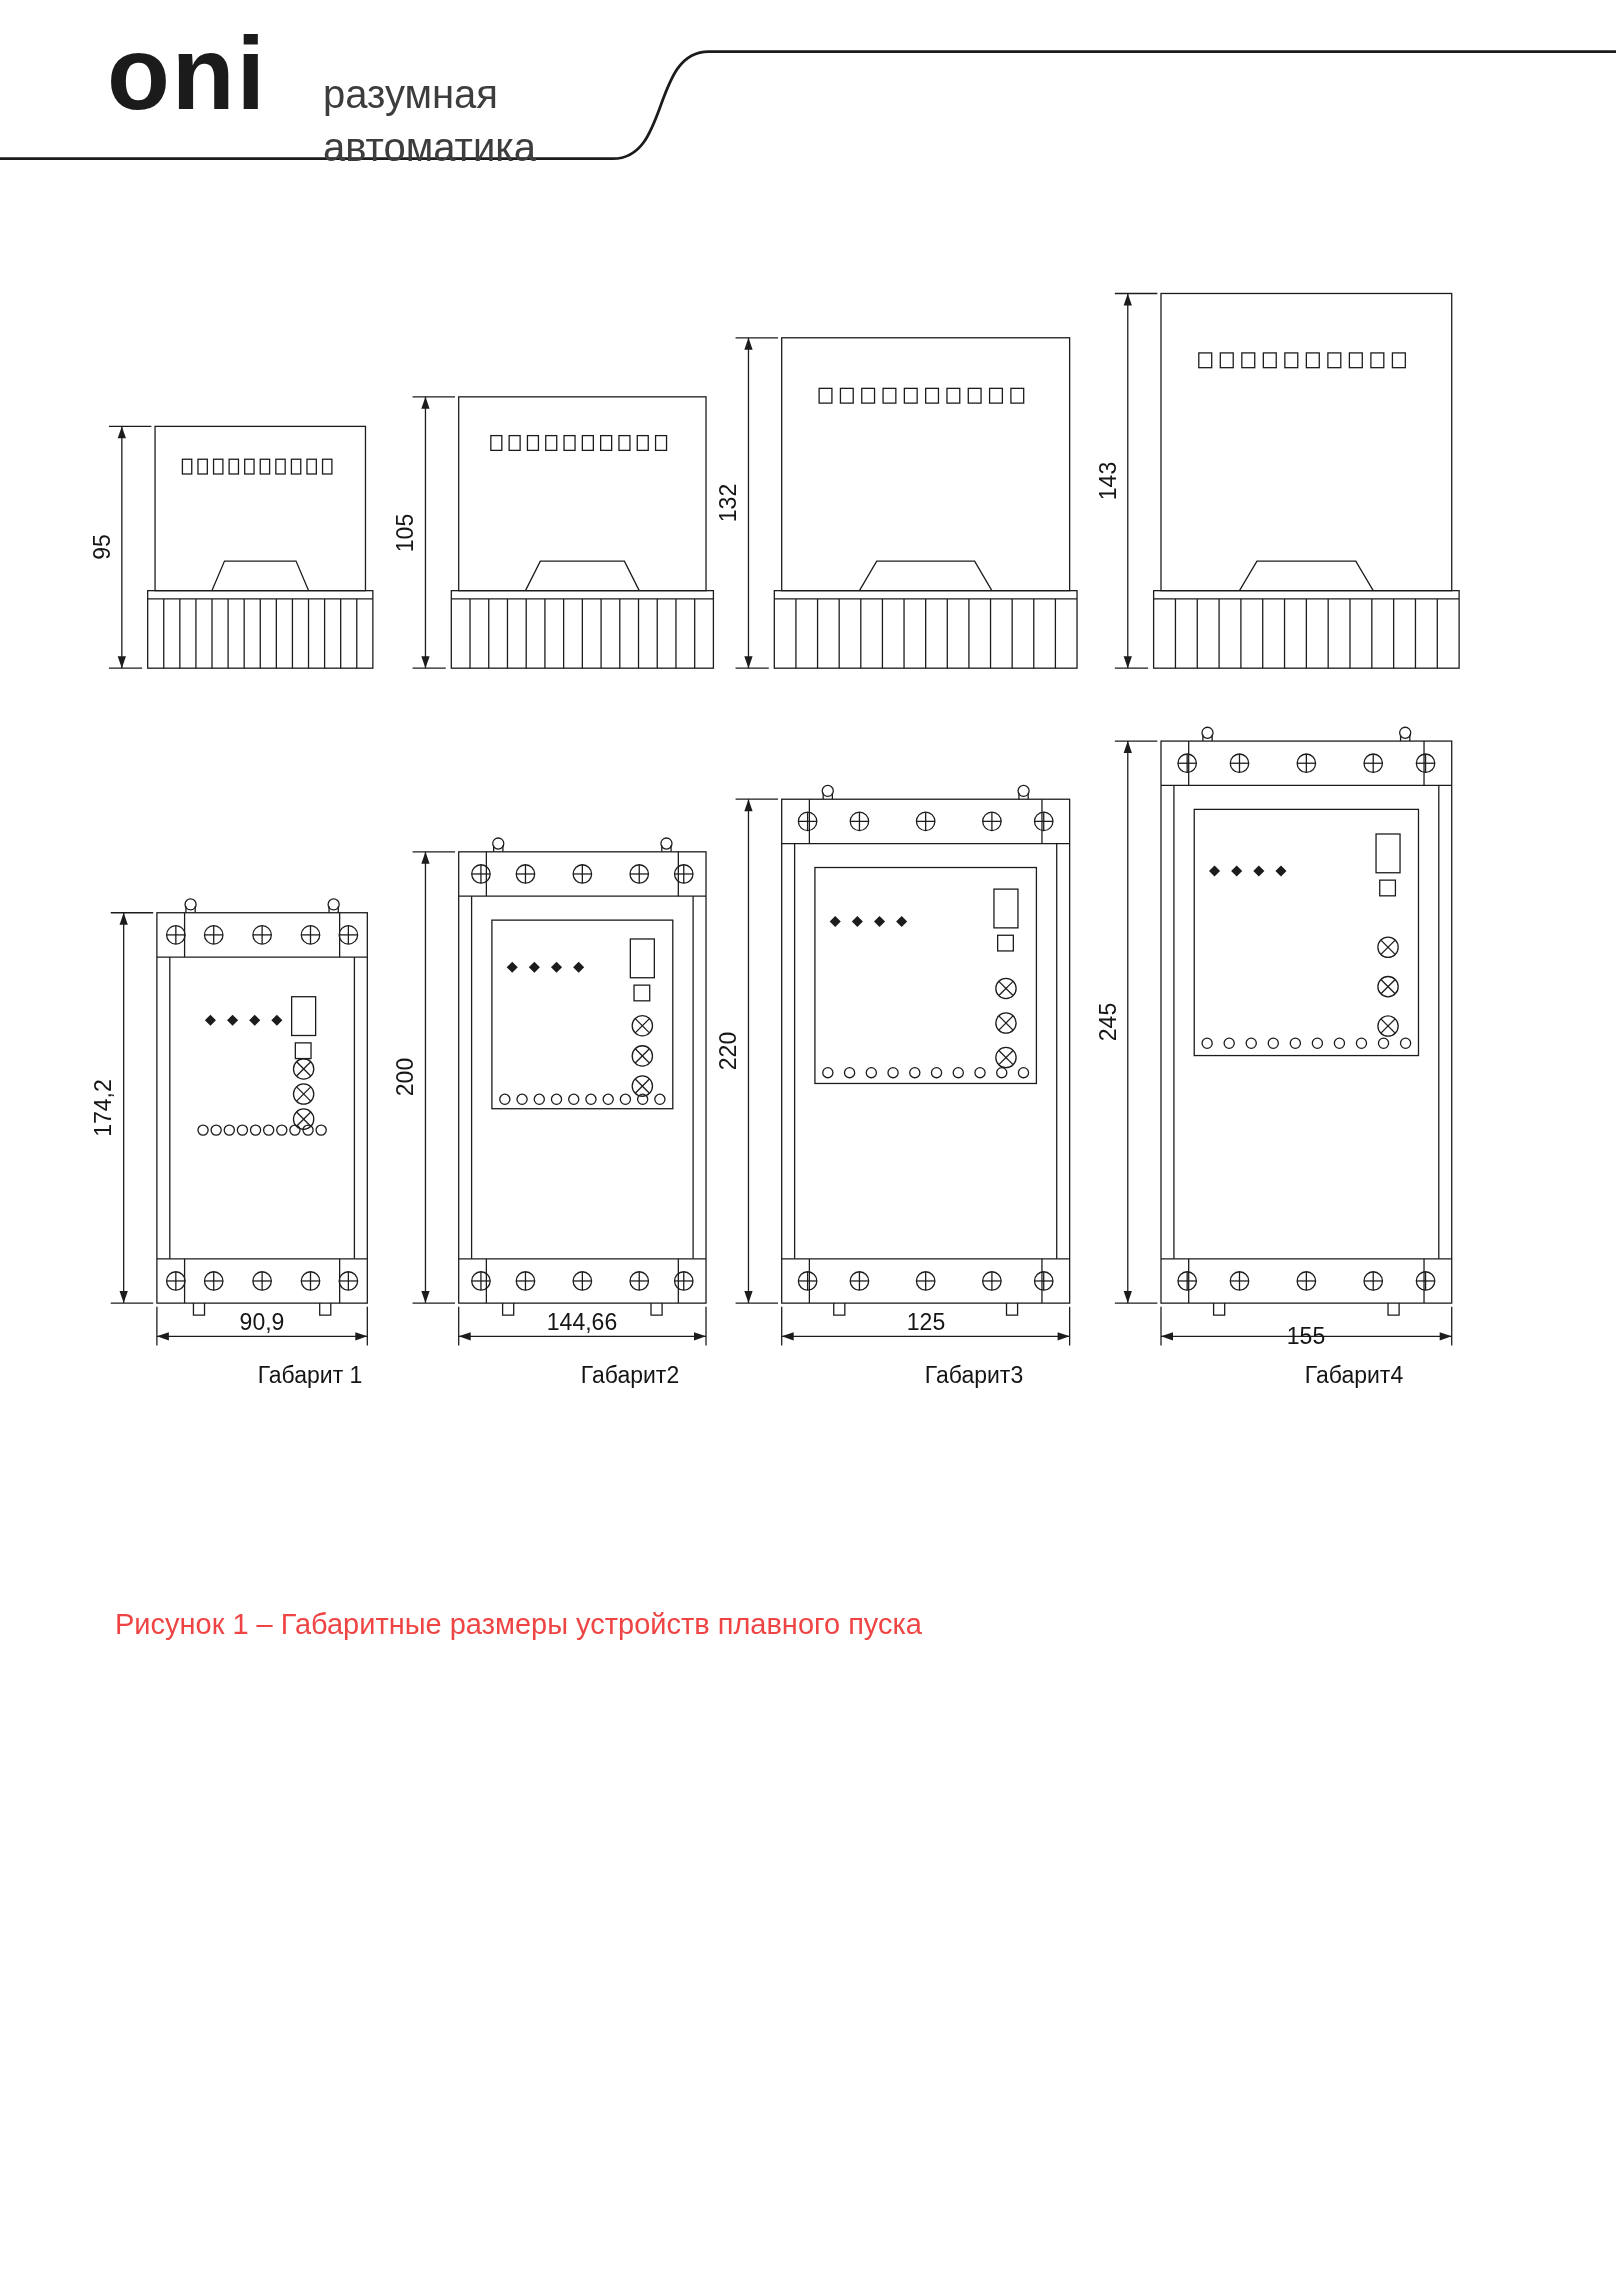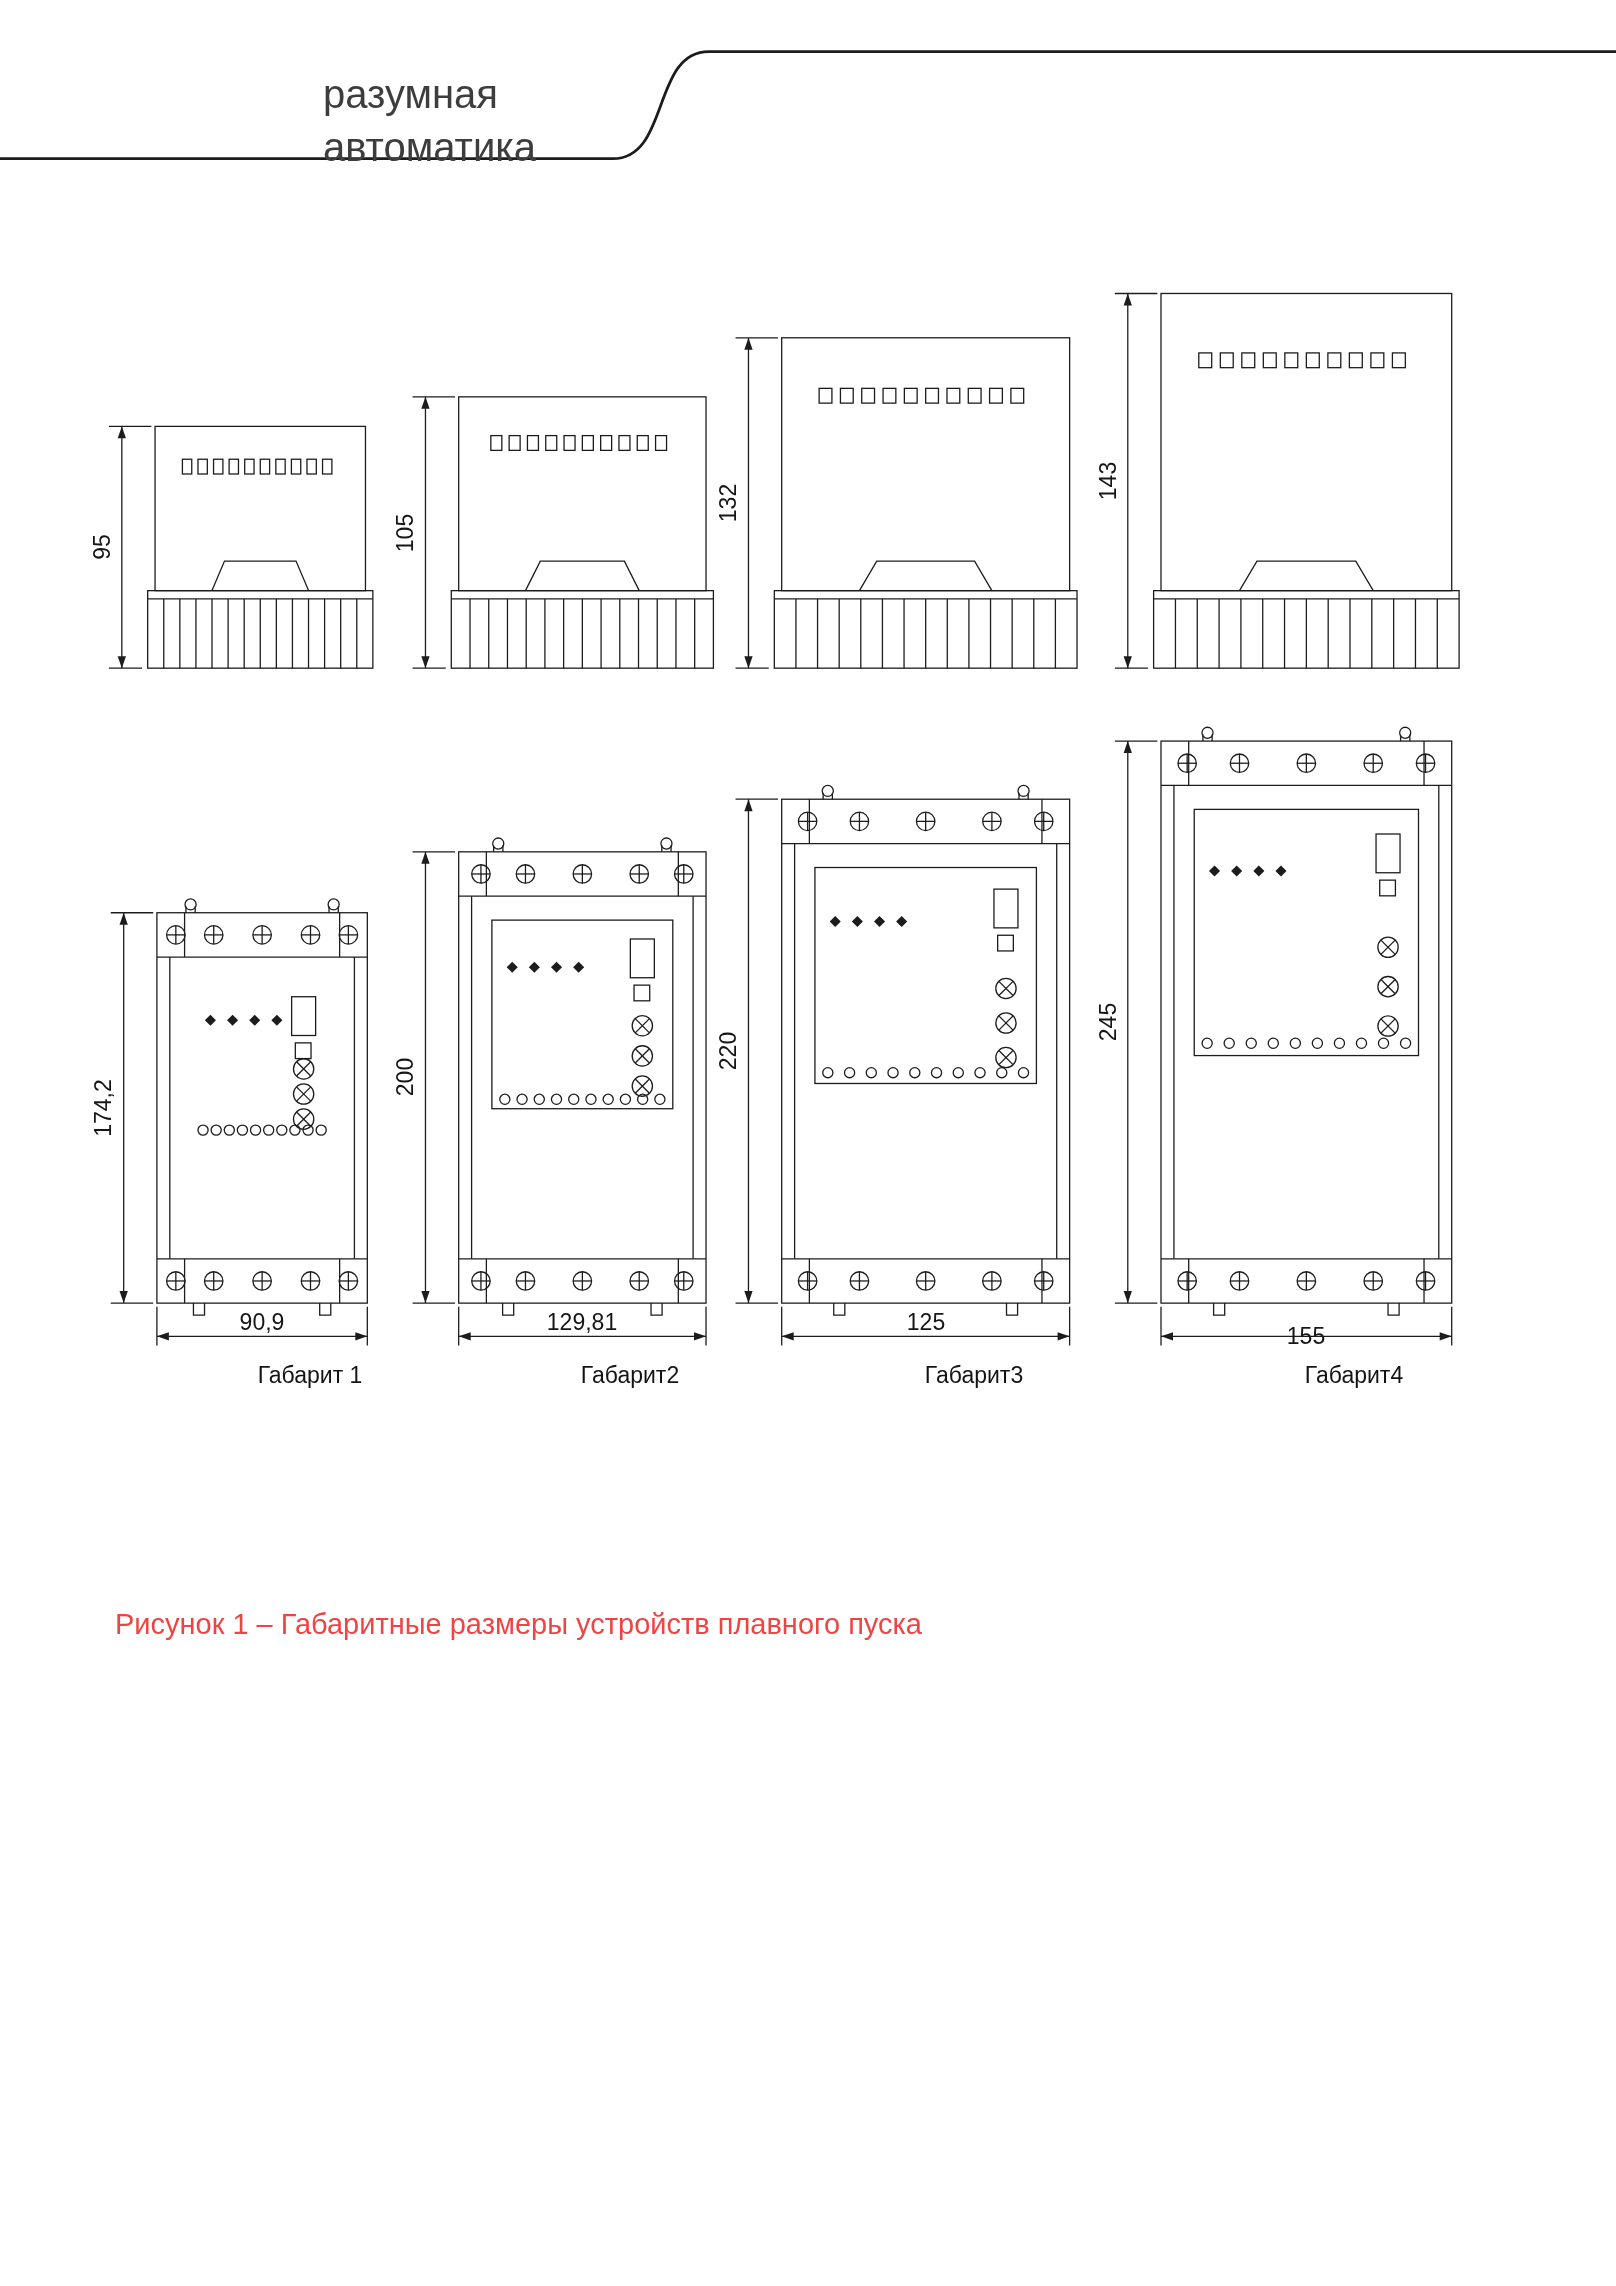--- a/index.html
+++ b/index.html
@@ -513,37 +513,38 @@
         <polygon points="1222,803 1217.5,816 1226.5,816" class="fill"></polygon>
         <polygon points="1222,1412 1217.5,1399 1226.5,1399" class="fill"></polygon>
         <line x1="1258" y1="1416" x2="1258" y2="1458"></line>
         <line x1="1573" y1="1416" x2="1573" y2="1458"></line>
         <line x1="1258" y1="1448" x2="1573" y2="1448"></line>
         <polygon points="1258,1448 1271,1443.5 1271,1452.5" class="fill"></polygon>
         <polygon points="1573,1448 1560,1443.5 1560,1452.5" class="fill"></polygon>
       </g>
     </svg>
 
+  <div class="abs logo">oni</div>
   <div class="abs tagline">
     <div>разумная</div>
     <div>автоматика</div>
   </div>
 
   <div class="abs dim rot" style="left:102px;top:547px">95</div>
   <div class="abs dim rot" style="left:405px;top:533px">105</div>
   <div class="abs dim rot" style="left:728px;top:503px">132</div>
   <div class="abs dim rot" style="left:1108px;top:481px">143</div>
 
   <div class="abs dim rot" style="left:103px;top:1108px">174,2</div>
   <div class="abs dim rot" style="left:405px;top:1077px">200</div>
   <div class="abs dim rot" style="left:728px;top:1051px">220</div>
   <div class="abs dim rot" style="left:1108px;top:1022px">245</div>
 
   <div class="abs dim ctr" style="left:262px;top:1322px">90,9</div>
-  <div class="abs dim ctr" style="left:582px;top:1322px">129,81</div>
+  <div class="abs dim ctr" style="left:582px;top:1322px">144,66</div>
   <div class="abs dim ctr" style="left:926px;top:1322px">125</div>
   <div class="abs dim ctr" style="left:1306px;top:1336px">155</div>
 
   <div class="abs name ctr" style="left:262px;top:1375px">Габарит 1</div>
   <div class="abs name ctr" style="left:582px;top:1375px">Габарит2</div>
   <div class="abs name ctr" style="left:926px;top:1375px">Габарит3</div>
   <div class="abs name ctr" style="left:1306px;top:1375px">Габарит4</div>
 
   <div class="abs caption">Рисунок 1 – Габаритные размеры устройств плавного пуска</div>
 

